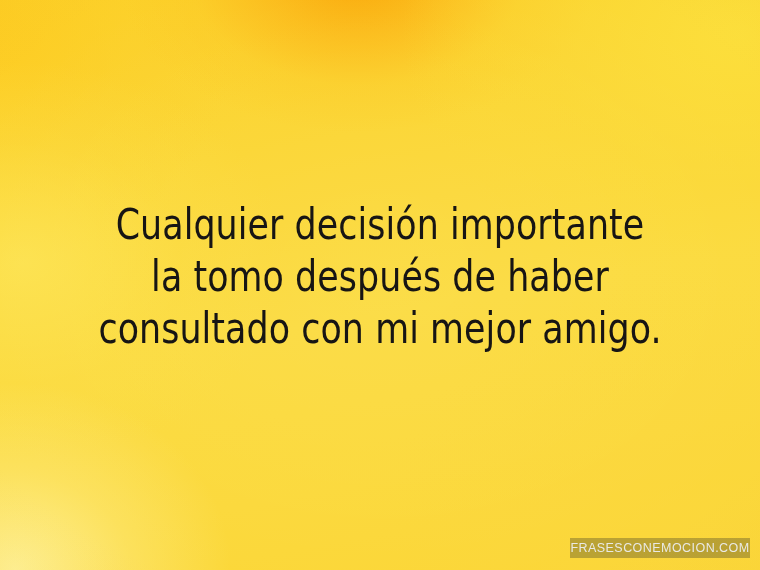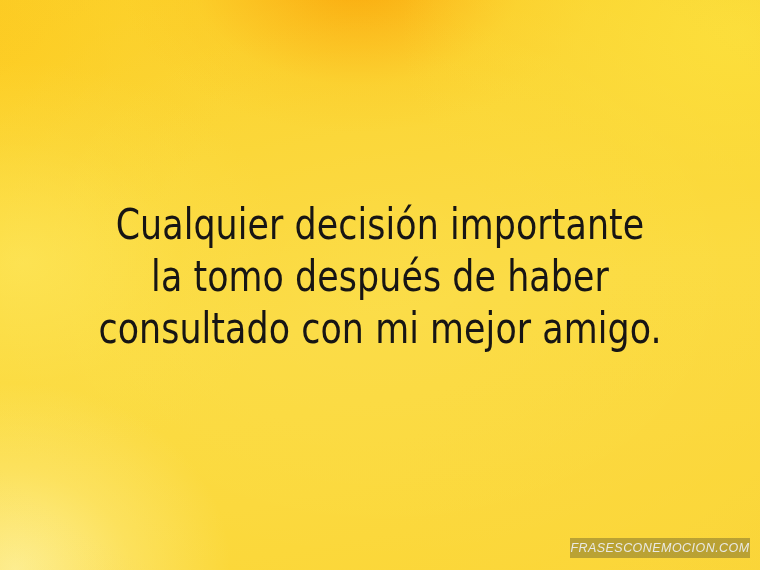--- a/index.html
+++ b/index.html
@@ -100,21 +100,20 @@
   #watermark {
     position: absolute;
     left: 570px;
     top: 538px;
     width: 180px;
     height: 20px;
     background: rgba(96,88,44,0.42);
     display: flex;
     align-items: center;
     justify-content: center;
-    font-style: italic;
   }
 
   #watermark-text {
     color: #e9e9e4;
     font-family: "Liberation Sans", sans-serif;
     font-size: 12.5px;
     font-weight: 400;
     letter-spacing: 0.45px;
     line-height: 1;
     white-space: nowrap;

